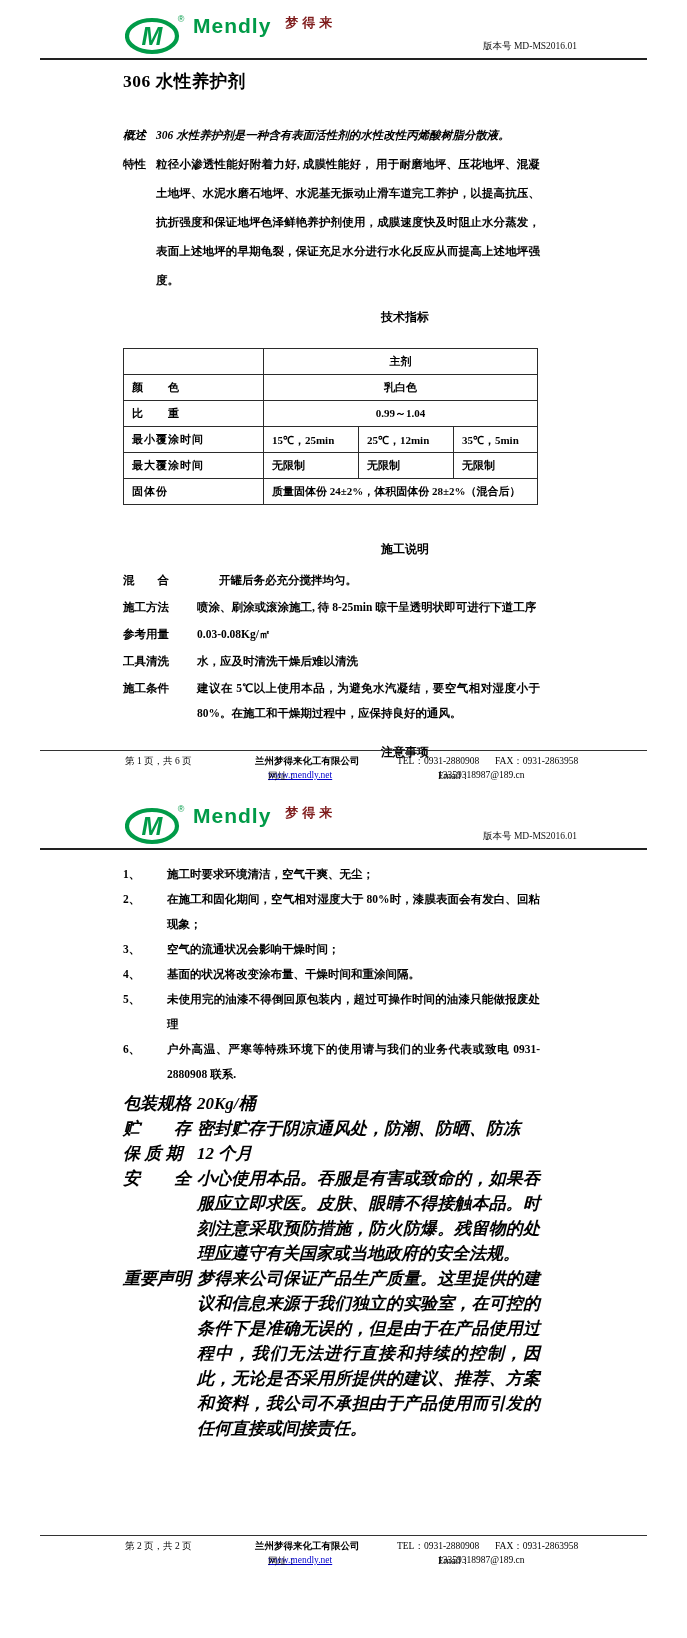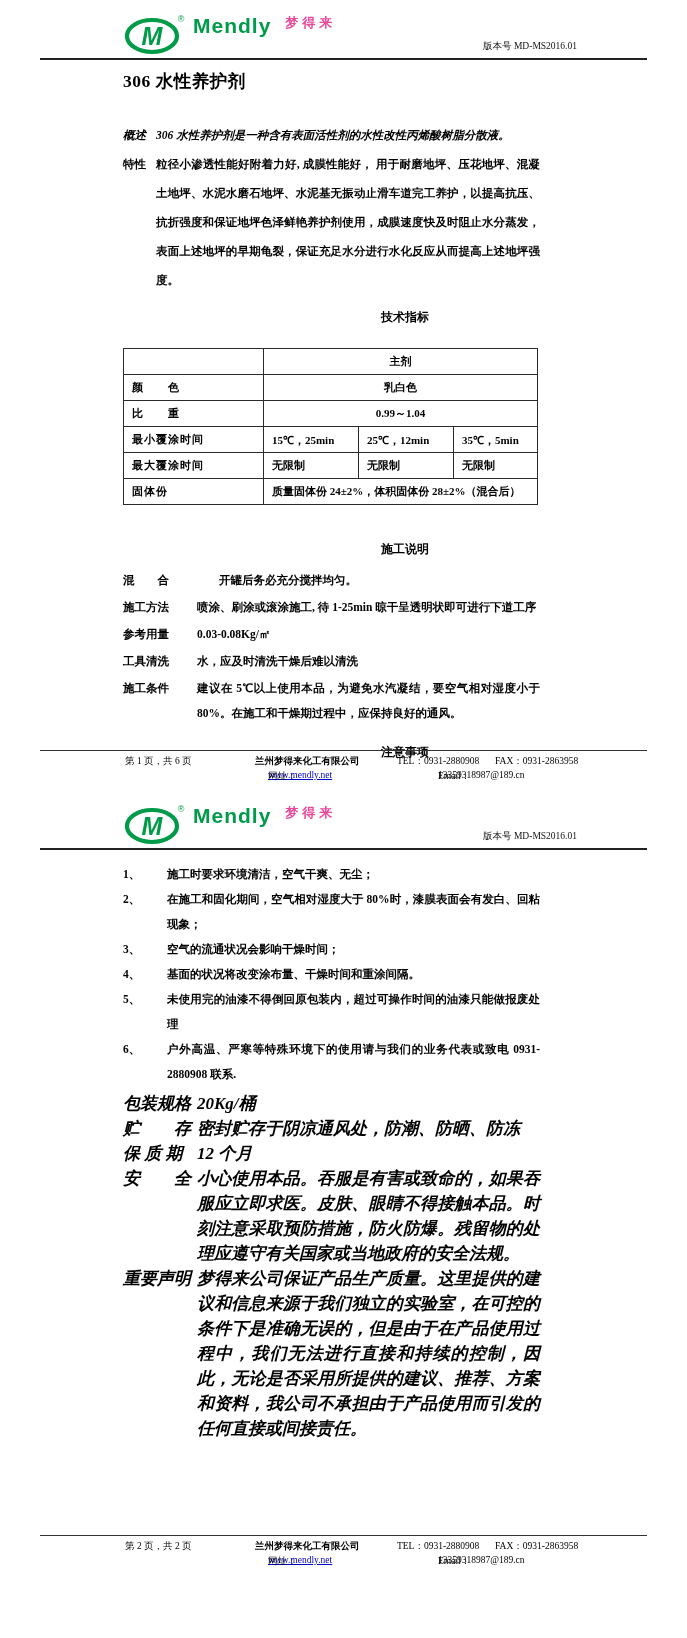--- a/index.html
+++ b/index.html
@@ -7,21 +7,21 @@
   .doc{position:relative;width:687px;height:1638px;overflow:hidden;background:#fff;}
   .page{position:relative;}
   .p1{height:790px;}
   .p2{height:848px;}
 
   
   .hdr{margin:0 40px;padding-top:13px;height:45px;border-bottom:2px solid #222;position:relative;}
   .logo{display:flex;align-items:flex-start;padding-left:85px;gap:4px;}
   .wordmark{display:flex;flex-direction:row;margin-top:2px;font-family:"Liberation Sans", sans-serif;}
   .wm-en{color:#009B48;font-size:21px;font-weight:bold;line-height:21px;letter-spacing:1px;}
-  .wm-cn{color:#ec4899;font-size:13px;font-weight:bold;letter-spacing:4px;line-height:15px;padding-left:14px;}
+  .wm-cn{color:#7f1d1d;font-size:13px;font-weight:bold;letter-spacing:4px;line-height:15px;padding-left:14px;}
   .version{position:absolute;right:70px;bottom:5px;font-size:9.5px;color:#111;}
 
   
   .title{margin:9px 0 0 123px;font-size:17.5px;font-weight:bold;letter-spacing:0.5px;}
   .orow{display:flex;margin:0 0 0 123px;line-height:29px;font-size:11.5px;font-weight:600;}
   .orow:first-of-type{margin-top:28px;font-style:italic;}
   .olbl{flex:none;width:33px;font-weight:bold;}
   .otxt{width:384px;text-align:justify;}
 
   .h2{margin:14px 0 0 123px;font-size:12px;font-weight:bold;text-align:center;}
@@ -140,21 +140,21 @@
       </table>
 
     <h2 class="h2 construction">施工说明</h2>
 
     <div class="crow first">
       <span class="clbl">混　　合</span>
       <span class="ctxt">开罐后务必充分搅拌均匀。</span>
     </div>
     <div class="crow">
       <span class="clbl">施工方法</span>
-      <span class="ctxt">喷涂、刷涂或滚涂施工, 待 1-25min 晾干呈透明状即可进行下道工序</span>
+      <span class="ctxt">喷涂、刷涂或滚涂施工, 待 8-25min 晾干呈透明状即可进行下道工序</span>
     </div>
     <div class="crow">
       <span class="clbl">参考用量</span>
       <span class="ctxt">0.03-0.08Kg/㎡</span>
     </div>
     <div class="crow">
       <span class="clbl">工具清洗</span>
       <span class="ctxt">水，应及时清洗干燥后难以清洗</span>
     </div>
     <div class="crow">

